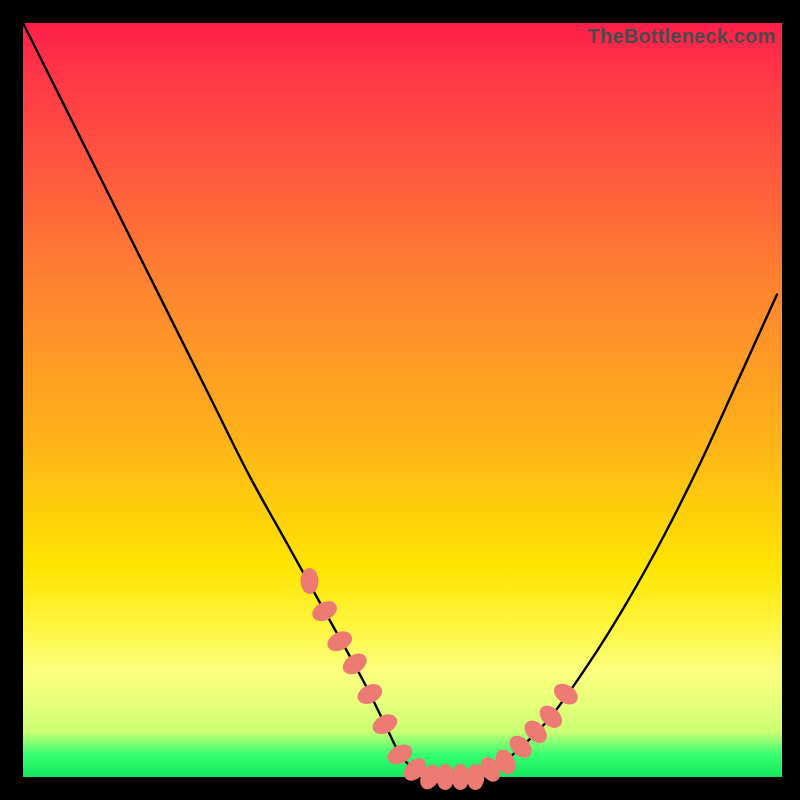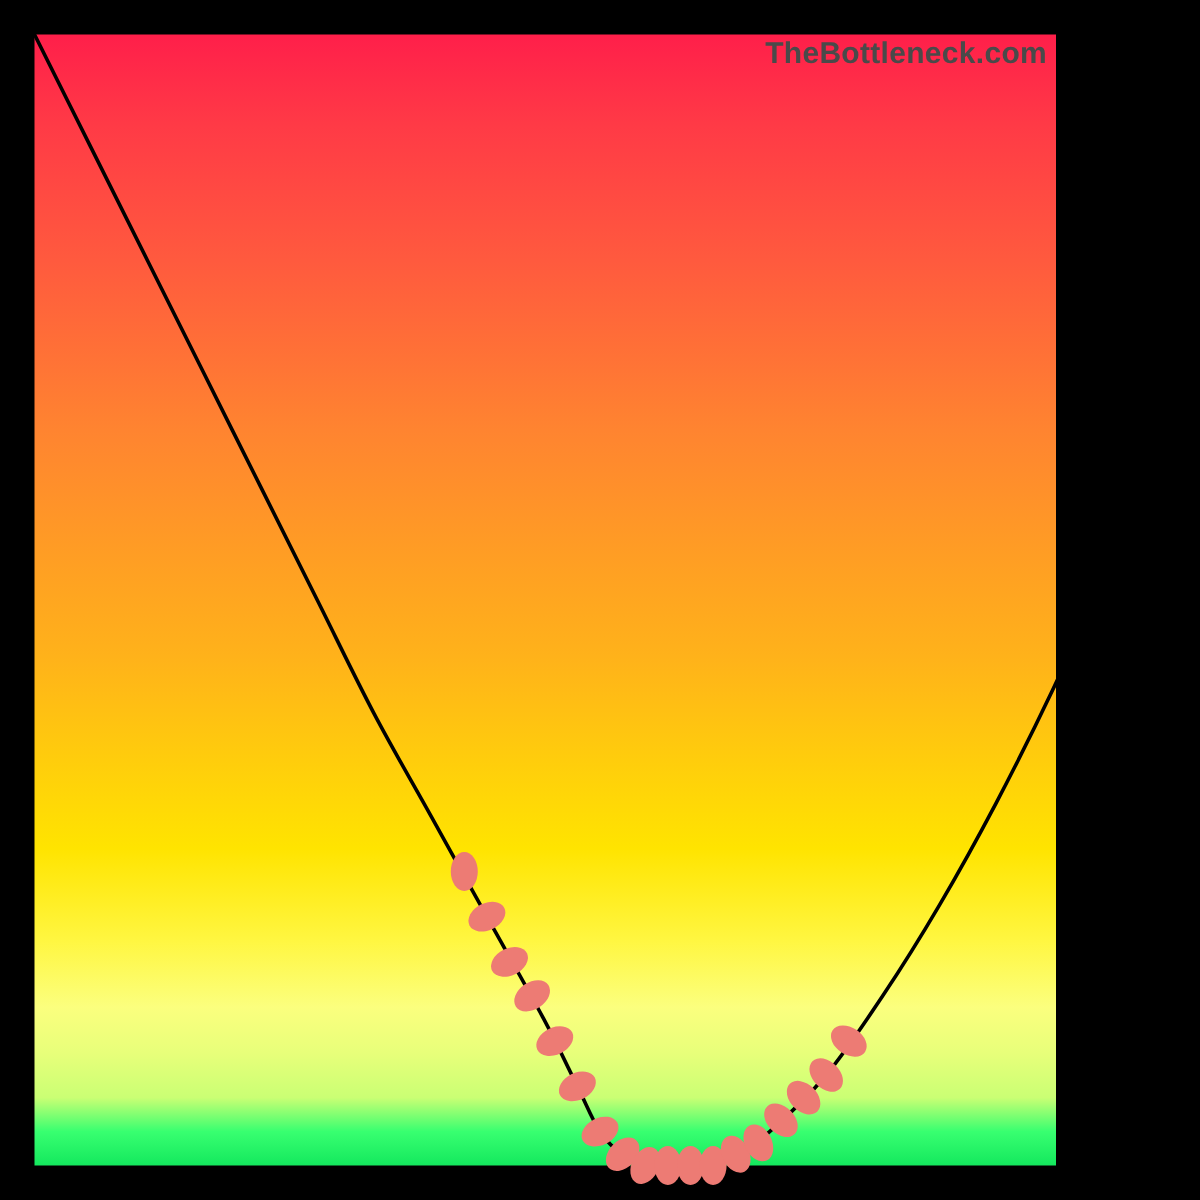--- a/index.html
+++ b/index.html
@@ -14,21 +14,21 @@
   .frame {
     position: relative;
     width: 800px;
     height: 800px;
     background: #000;
   }
   .plot {
     position: absolute;
     left: 23px;
     top: 23px;
-    width: 681px;
+    width: 759px;
     height: 754px;
     
     background: linear-gradient(
       to bottom,
       #ff1f4a 0%,
       #ff3a46 8%,
       #ff5a3e 20%,
       #ff8430 35%,
       #ffb21a 55%,
       #ffe400 72%,

